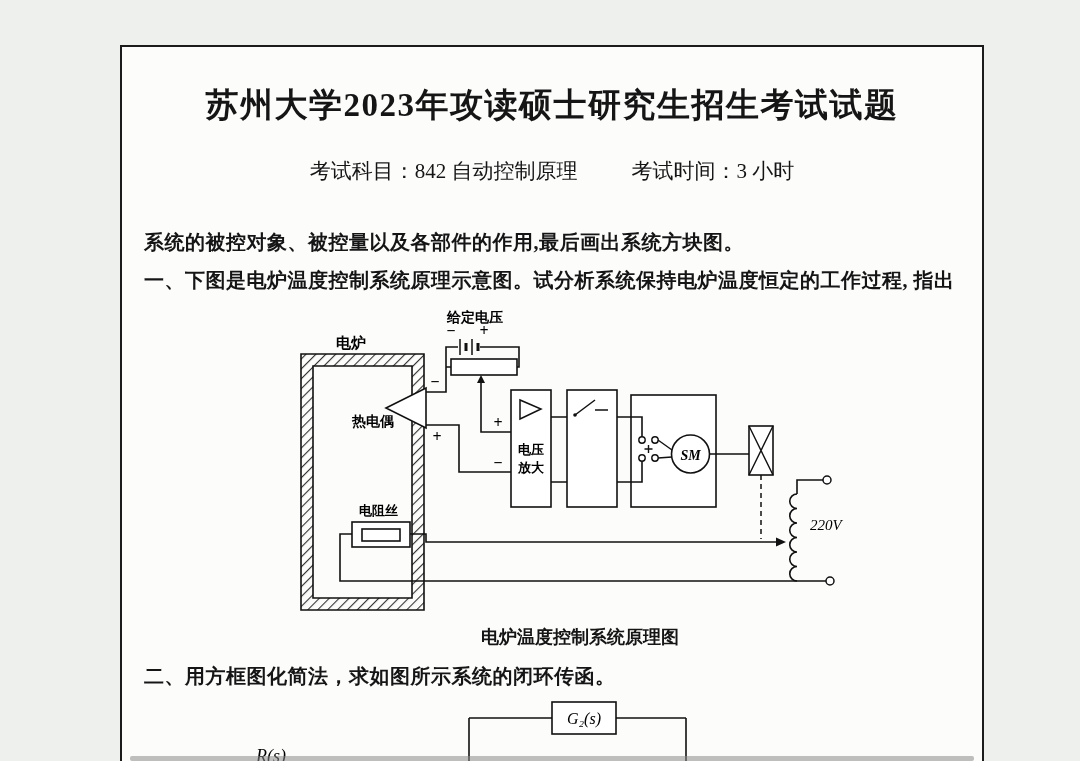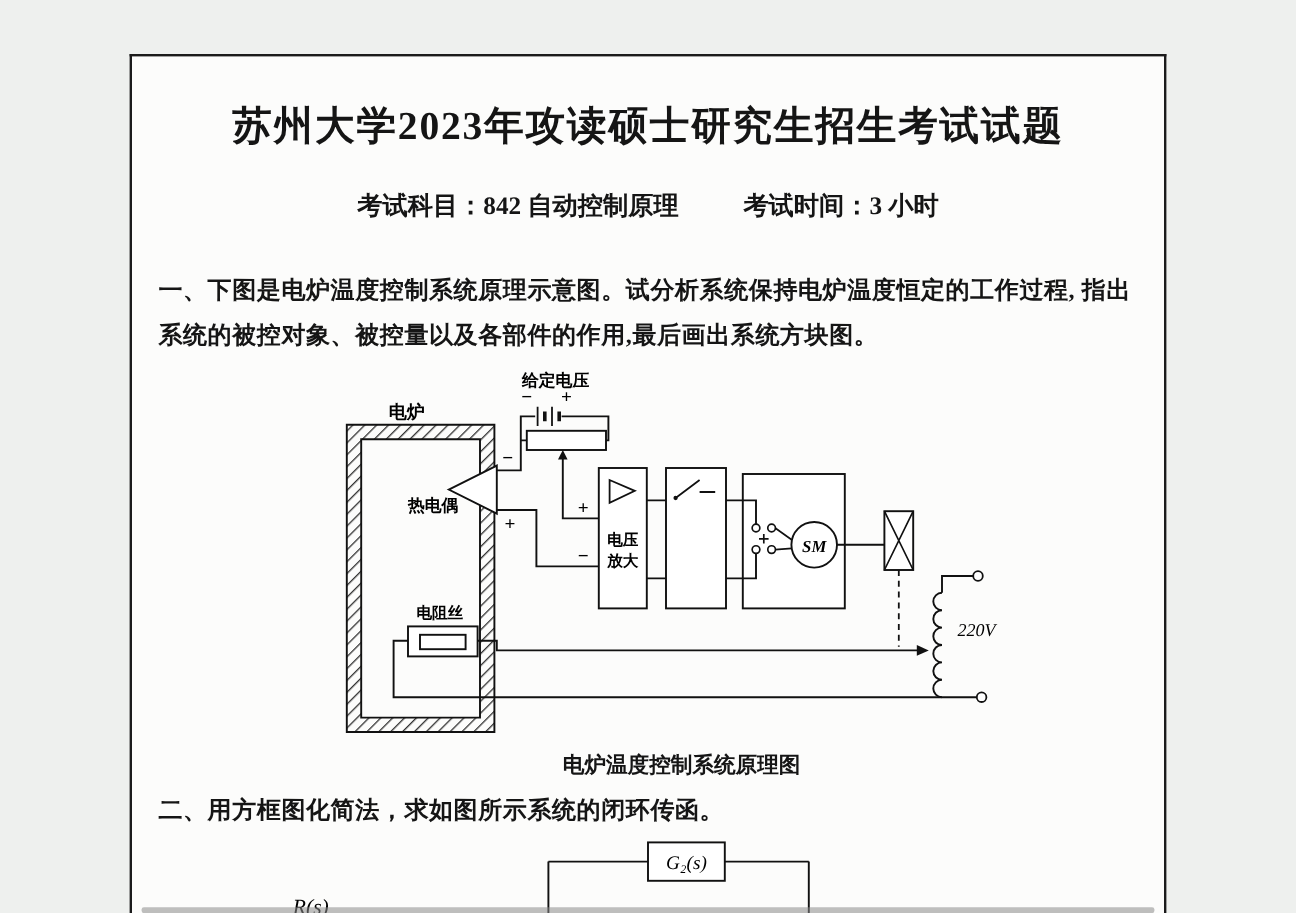--- a/index.html
+++ b/index.html
@@ -5,37 +5,37 @@
   * { margin:0; padding:0; box-sizing:border-box; }
   html,body { width:1080px; height:761px; }
   body {
     background:#eef0ee;
     font-family:"Liberation Serif", serif;
     color:#151515;
     overflow:hidden;
     position:relative;
   }
   .page {
-    position:absolute; left:108px; top:45px;
+    position:absolute; left:120px; top:45px;
     width:864px; height:716px;
     background:#fcfcfb;
     border:2px solid #1b1b1b;
     border-bottom:none;
     overflow:hidden;
   }
   .title {
     position:absolute; top:36px; left:0; right:0;
     text-align:center;
     font-size:33px; font-weight:bold; letter-spacing:1.5px;
     white-space:nowrap;
   }
   .meta {
     position:absolute; top:110px; left:0; right:0;
     display:flex; justify-content:center; gap:54px;
-    font-size:21px; font-weight:bold; white-space:nowrap;
+    font-size:21px; font-weight:normal; white-space:nowrap;
   }
   .q {
     position:absolute; left:22px;
     font-size:20px; font-weight:600;
     line-height:38px; white-space:nowrap;
     letter-spacing:0.5px;
   }
   .q1 { top:176px; }
   .q2 { top:612px;font-family:Liberation Mono, monospace; }
   .caption {
@@ -59,22 +59,22 @@
 <div class="page">
 
   <div class="title">苏州大学2023年攻读硕士研究生招生考试试题</div>
 
   <div class="meta">
     <span>考试科目：842 自动控制原理</span>
     <span>考试时间：3 小时</span>
   </div>
 
   <div class="q q1">
+    <div>系统的被控对象、被控量以及各部件的作用,最后画出系统方块图。</div>
     <div>一、下图是电炉温度控制系统原理示意图。试分析系统保持电炉温度恒定的工作过程, 指出</div>
-    <div>系统的被控对象、被控量以及各部件的作用,最后画出系统方块图。</div>
   </div>
 
   <svg class="diag1" width="720" height="315" viewBox="268 305 720 315">
     <defs>
       <pattern id="hatch" patternUnits="userSpaceOnUse" width="7" height="7" patternTransform="rotate(45)">
         <line x1="0" y1="0" x2="0" y2="7" stroke="#333" stroke-width="2.2"></line>
       </pattern>
     </defs>
 
     <path d="M287 352 H410 V608 H287 Z M299 364 H398 V596 H299 Z" fill="url(#hatch)" fill-rule="evenodd" stroke="#111" stroke-width="1.6"></path>

